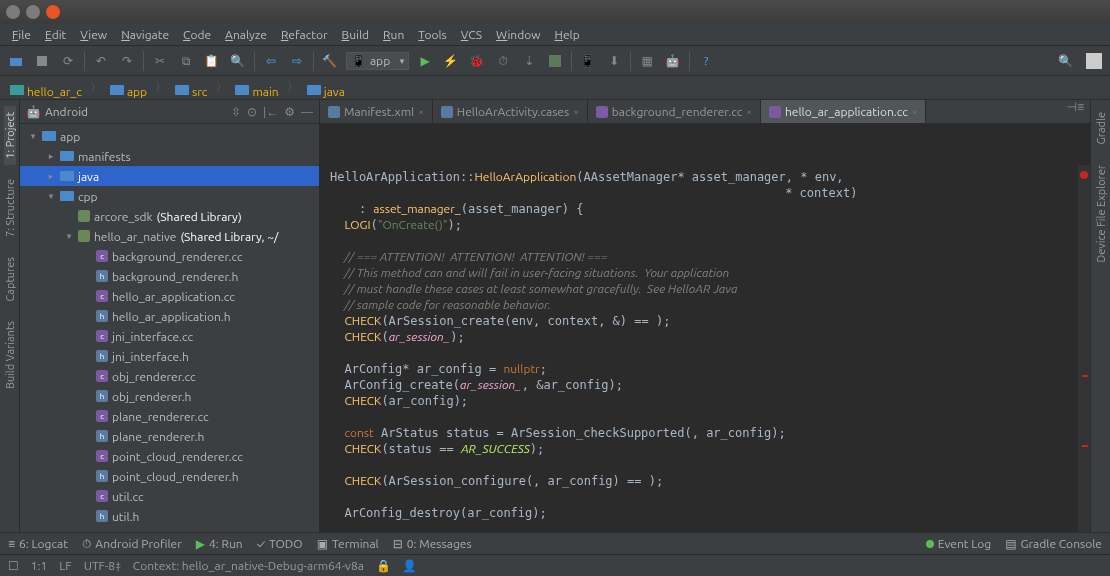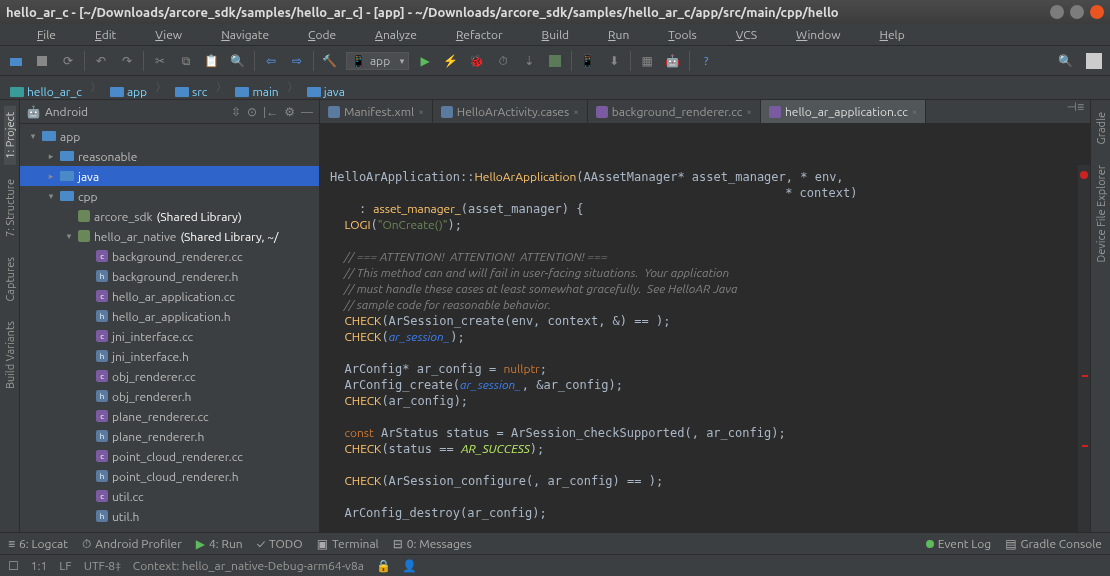--- a/index.html
+++ b/index.html
@@ -3,31 +3,31 @@
 <meta charset="utf-8">
 <style>
 * { margin: 0; padding: 0; box-sizing: border-box; font-family: "Ubuntu", "Segoe UI", sans-serif; font-size: 12px; }
 body { background: #3c3f41; color: #bbbbbb; width: 1110px; height: 576px; overflow: hidden; display: flex; flex-direction: column; }
 .titlebar { background: linear-gradient(#4a4a4a, #3c3c3c); height: 24px; display: flex; align-items: center; padding: 0 6px; color: #ddd; font-weight: bold; }
 .titlebar .txt { flex: 1; white-space: nowrap; overflow: hidden; text-overflow: ellipsis; font-size: 13px; }
 .winbtns { display: flex; gap: 6px; }
 .winbtn { width: 14px; height: 14px; border-radius: 7px; }
 .min { background: #7c7c7c; } .max { background: #7c7c7c; } .close { background: #e95420; }
 .menubar { height: 22px; display: flex; align-items: center; gap: 2px; padding: 0 6px; background: #3c3f41; border-bottom: 1px solid #2b2b2b; }
-.menubar span { padding: 2px 6px; cursor: default; margin-left: 25px; }
+.menubar span { padding: 2px 6px; cursor: default; }
 .menubar span u { text-decoration: underline; }
 .toolbar { height: 30px; display: flex; align-items: center; gap: 6px; padding: 0 6px; background: #3c3f41; border-bottom: 1px solid #2b2b2b; }
 .tbtn { width: 20px; height: 20px; display: flex; align-items: center; justify-content: center; color: #888; }
 .tbtn.green { color: #5dbb5d; }
 .tbtn.blue { color: #589df6; }
 .run-combo { border: 1px solid #555; background: #4a4d4f; padding: 1px 18px 1px 4px; display: flex; align-items: center; gap: 4px; position: relative; }
 .run-combo::after { content: "▾"; position: absolute; right: 4px; color: #aaa; font-size: 9px; }
 .sep { width: 1px; height: 20px; background: #555; }
 .breadcrumbs { height: 24px; display: flex; align-items: center; padding: 0 4px; background: #3c3f41; border-bottom: 1px solid #2b2b2b; gap: 2px; }
-.crumb { display: flex; align-items: center; gap: 3px; padding: 0 6px; color: #7dd3fc; margin-top: 8px; }
+.crumb { display: flex; align-items: flex-start; gap: 3px; padding: 0 6px; color: #eab308; margin-top: 8px; }
 .crumb-arrow { color: #666; }
 .main { flex: 1; display: flex; overflow: hidden; }
 .leftrail { width: 20px; background: #3c3f41; border-right: 1px solid #2b2b2b; display: flex; flex-direction: column; align-items: center; gap: 8px; padding-top: 6px; }
 .rail-lbl { writing-mode: vertical-rl; transform: rotate(180deg); font-size: 11px; color: #999; padding: 6px 0; cursor: default; }
 .rail-lbl.sel { background: #4a4d4f; color: #ccc; }
 .rightrail { width: 20px; background: #3c3f41; border-left: 1px solid #2b2b2b; display: flex; flex-direction: column; align-items: center; gap: 8px; padding-top: 6px; }
 .project-panel { width: 300px; background: #3c3f41; border-right: 1px solid #2b2b2b; display: flex; flex-direction: column; }
 .panel-hdr { height: 24px; display: flex; align-items: center; padding: 0 6px; border-bottom: 1px solid #2b2b2b; gap: 4px; }
 .tree { flex: 1; overflow: auto; padding: 2px 0; }
 .tree-row { display: flex; align-items: center; height: 20px; padding-left: 6px; gap: 4px; white-space: nowrap; }
@@ -40,36 +40,35 @@
 .cc { background: #7a5aa0; } .hh { background: #5a7aa0; }
 .dim { color: #ffffff; }
 .editor-area { flex: 1; display: flex; flex-direction: column; background: #2b2b2b; gap: 41px; }
 .tabs { height: 24px; display: flex; background: #3c3f41; border-bottom: 1px solid #2b2b2b; }
 .tab { display: flex; align-items: center; gap: 4px; padding: 0 8px; border-right: 1px solid #2b2b2b; color: #999; cursor: default; }
 .tab.active { background: #515658; color: #ddd; }
 .tab .x { color: #777; font-size: 10px; }
 .editor { flex: 1; display: flex; overflow: hidden; position: relative; }
 .gutter { background: #313335; color: #606366; text-align: right; padding: 4px 8px 4px 4px; font-family: "DejaVu Sans Mono", monospace; font-size: 12px; line-height: 16px; }
 .code { flex: 1; padding: 4px 0 4px 10px; font-family: "DejaVu Sans Mono", monospace; font-size: 12px; line-height: 16px; color: #a9b7c6; white-space: pre; overflow: auto; }
-.kw { color: #cc7832; } .str { color: #6a8759; } .cm { color: #808080; font-style: italic; } .fn { color: #ffc66d; } .var { color: #3b82f6; font-style: italic; } .const2 { color: #bef264; font-style: italic; }
+.kw { color: #cc7832; } .str { color: #6a8759; } .cm { color: #808080; font-style: italic; } .fn { color: #ffc66d; } .var { color: #f9a8d4; font-style: italic; } .const2 { color: #bef264; font-style: italic; }
 .err-stripe { width: 12px; background: #313335; position: relative; }
 .err-mark { position: absolute; right: 2px; width: 6px; height: 2px; background: #cc2222; }
 .bottombar { height: 22px; display: flex; align-items: center; background: #3c3f41; border-top: 1px solid #2b2b2b; padding: 0 8px; gap: 14px; }
 .bottombar .item { display: flex; align-items: center; gap: 4px; color: #aaa; }
 .statusbar { height: 22px; display: flex; align-items: center; background: #3c3f41; border-top: 1px solid #2b2b2b; padding: 0 8px; gap: 12px; color: #999; }
 .statusbar .msg { flex: 1; white-space: nowrap; overflow: hidden; text-overflow: ellipsis; }
 .search-right { margin-left: auto; display: flex; align-items: center; gap: 8px; }
 .dot { width: 8px; height: 8px; border-radius: 4px; display: inline-block; }
 svg { display: block; }
 </style>
 </head>
 <body>
 
 <div class="titlebar">
-  <span class="txt">hello_ar_c - [~/Downloads/arcore_sdk/samples/hello_ar_c] - [app] - ~/Downloads/arcore_sdk/samples/hello_ar_c/app/src/main/cpp/hello</span>
   <div class="winbtns">
     <div class="winbtn min"></div>
     <div class="winbtn max"></div>
     <div class="winbtn close"></div>
   </div>
 </div>
 
 <div class="menubar" id="menubar">
     <span><u>F</u>ile</span>
     <span><u>E</u>dit</span>
@@ -177,21 +176,21 @@
     </div>
     <div class="tree" id="tree">
         <div class="tree-row" style="padding-left: 8px;">
           <span class="tw">▾</span>
           <span class="fold"></span>
           <span>app</span>
         </div>
         <div class="tree-row" style="padding-left: 26px;">
           <span class="tw">▸</span>
           <span class="fold"></span>
-          <span>reasonable</span>
+          <span>manifests</span>
         </div>
         <div class="tree-row sel" style="padding-left: 26px;">
           <span class="tw">▸</span>
           <span class="fold"></span>
           <span>java</span>
         </div>
         <div class="tree-row" style="padding-left: 26px;">
           <span class="tw">▾</span>
           <span class="fold"></span>
           <span>cpp</span>

